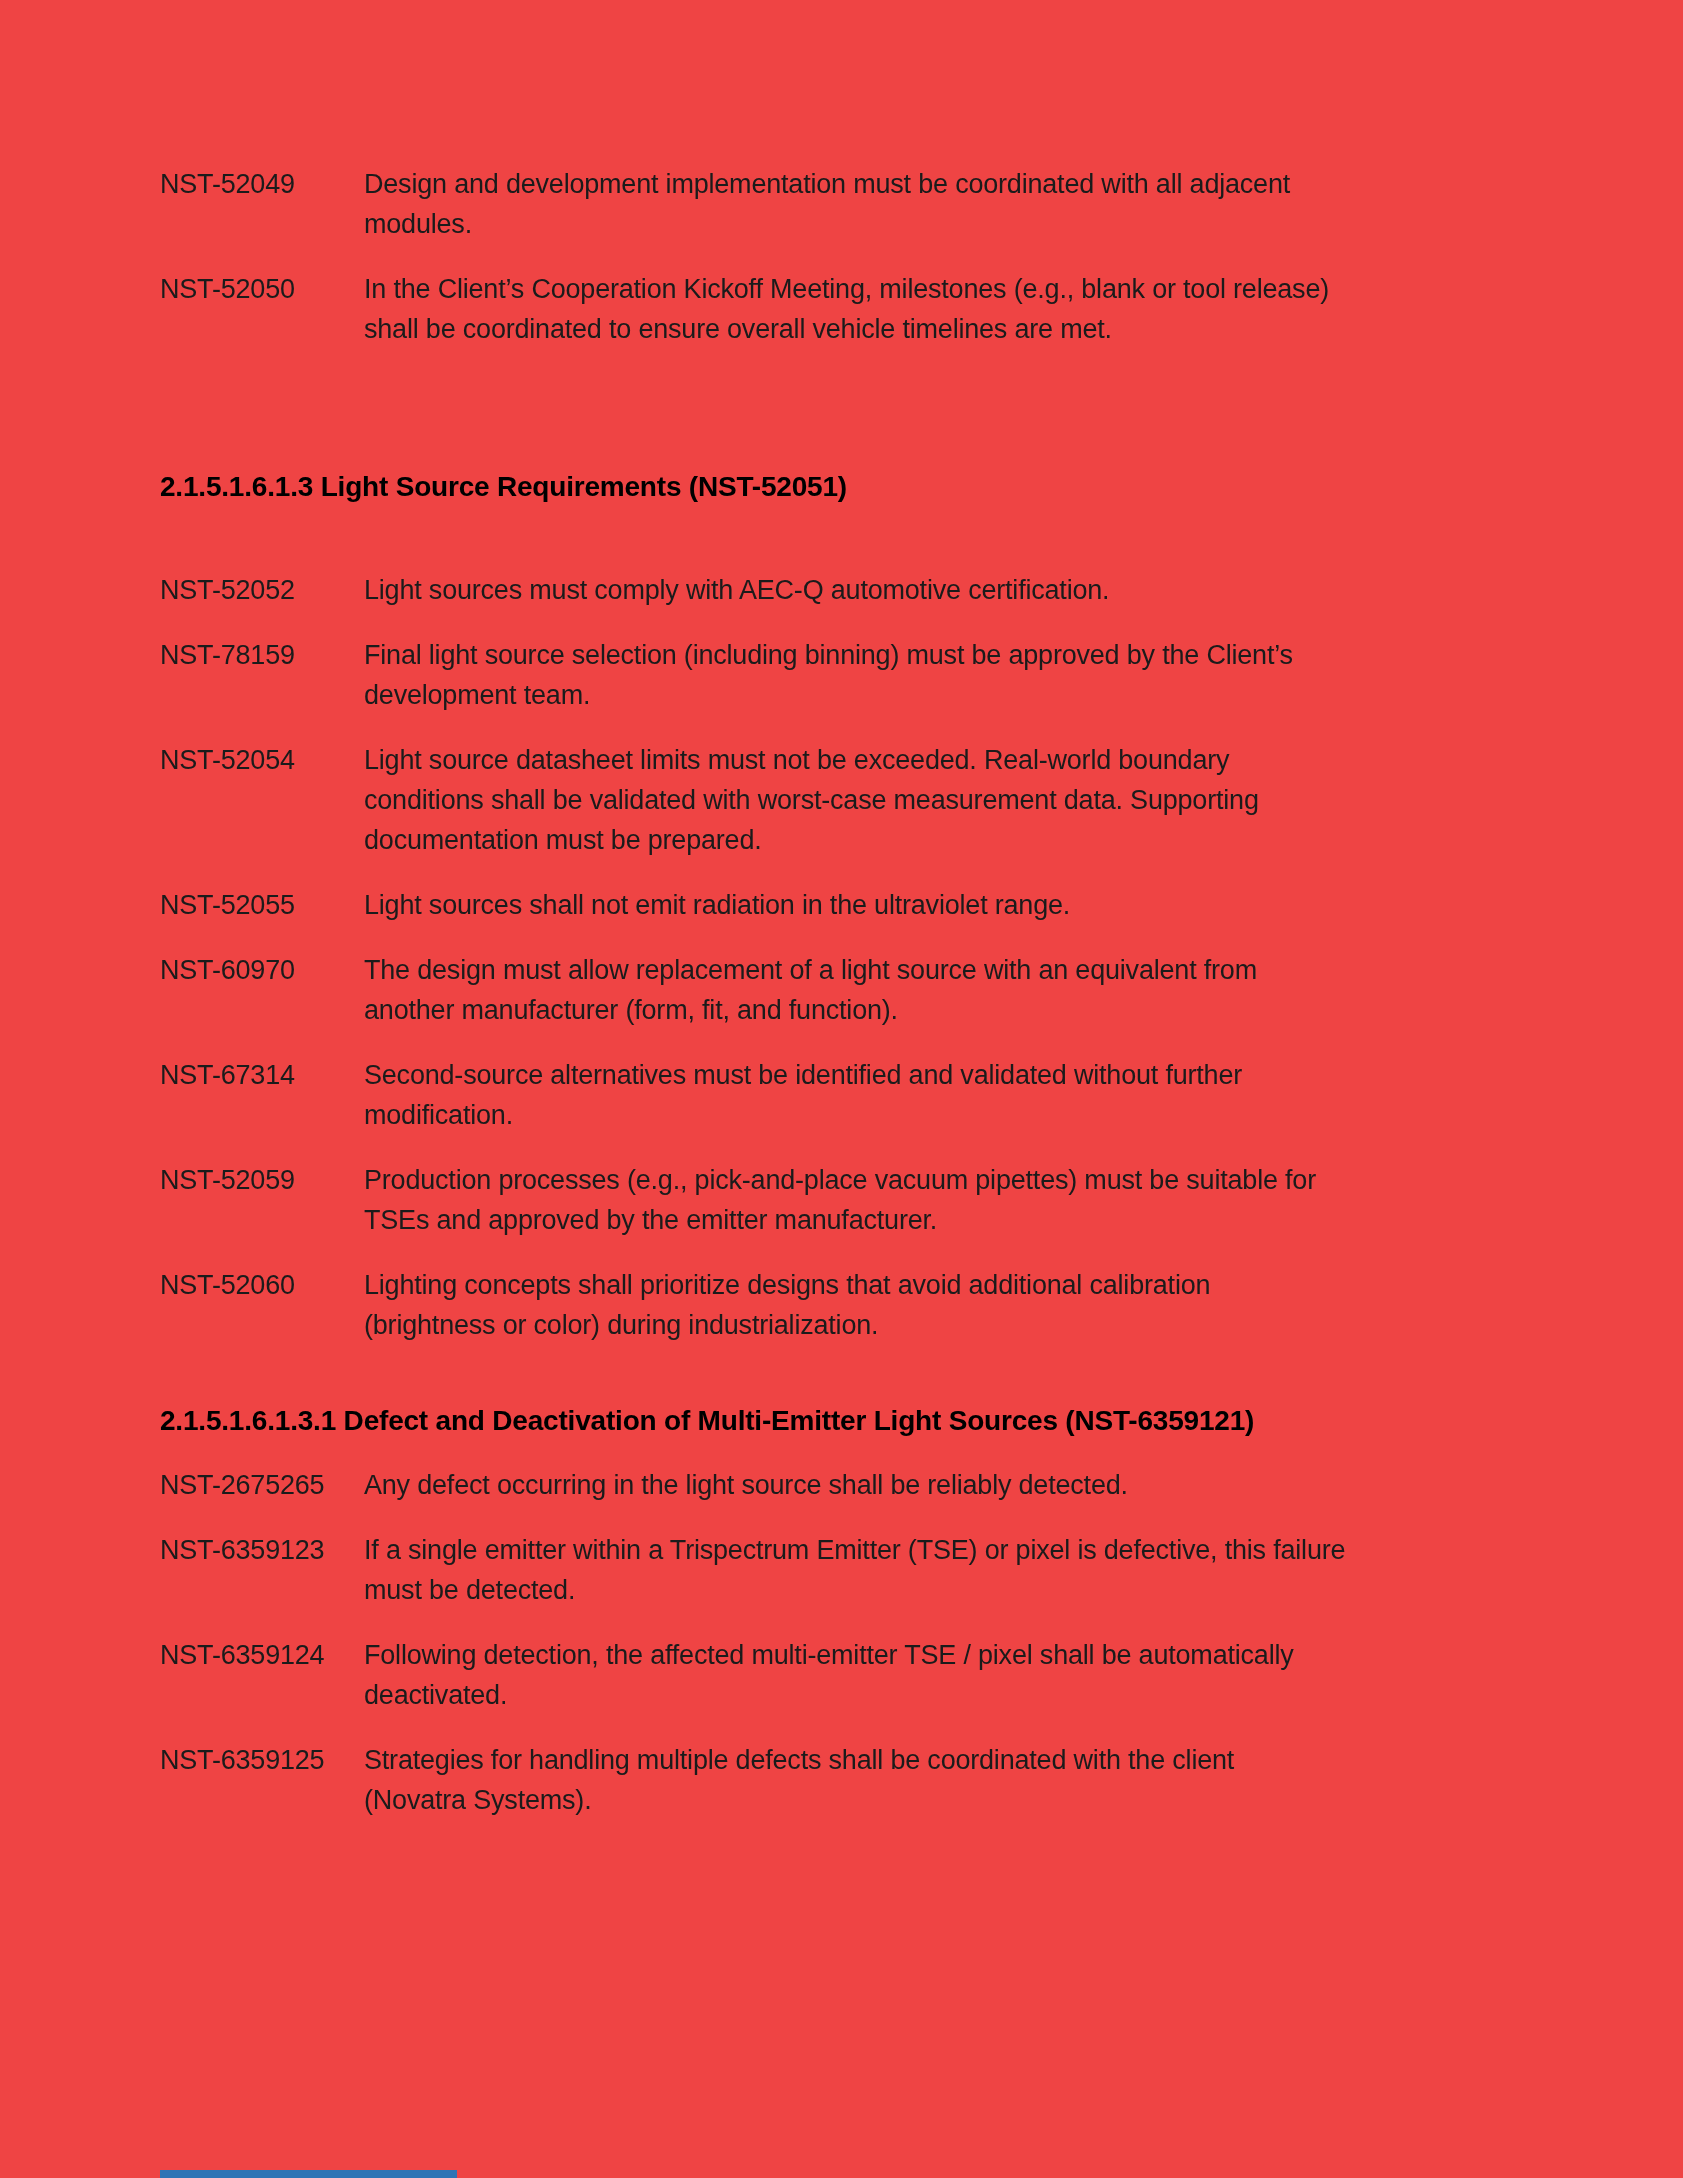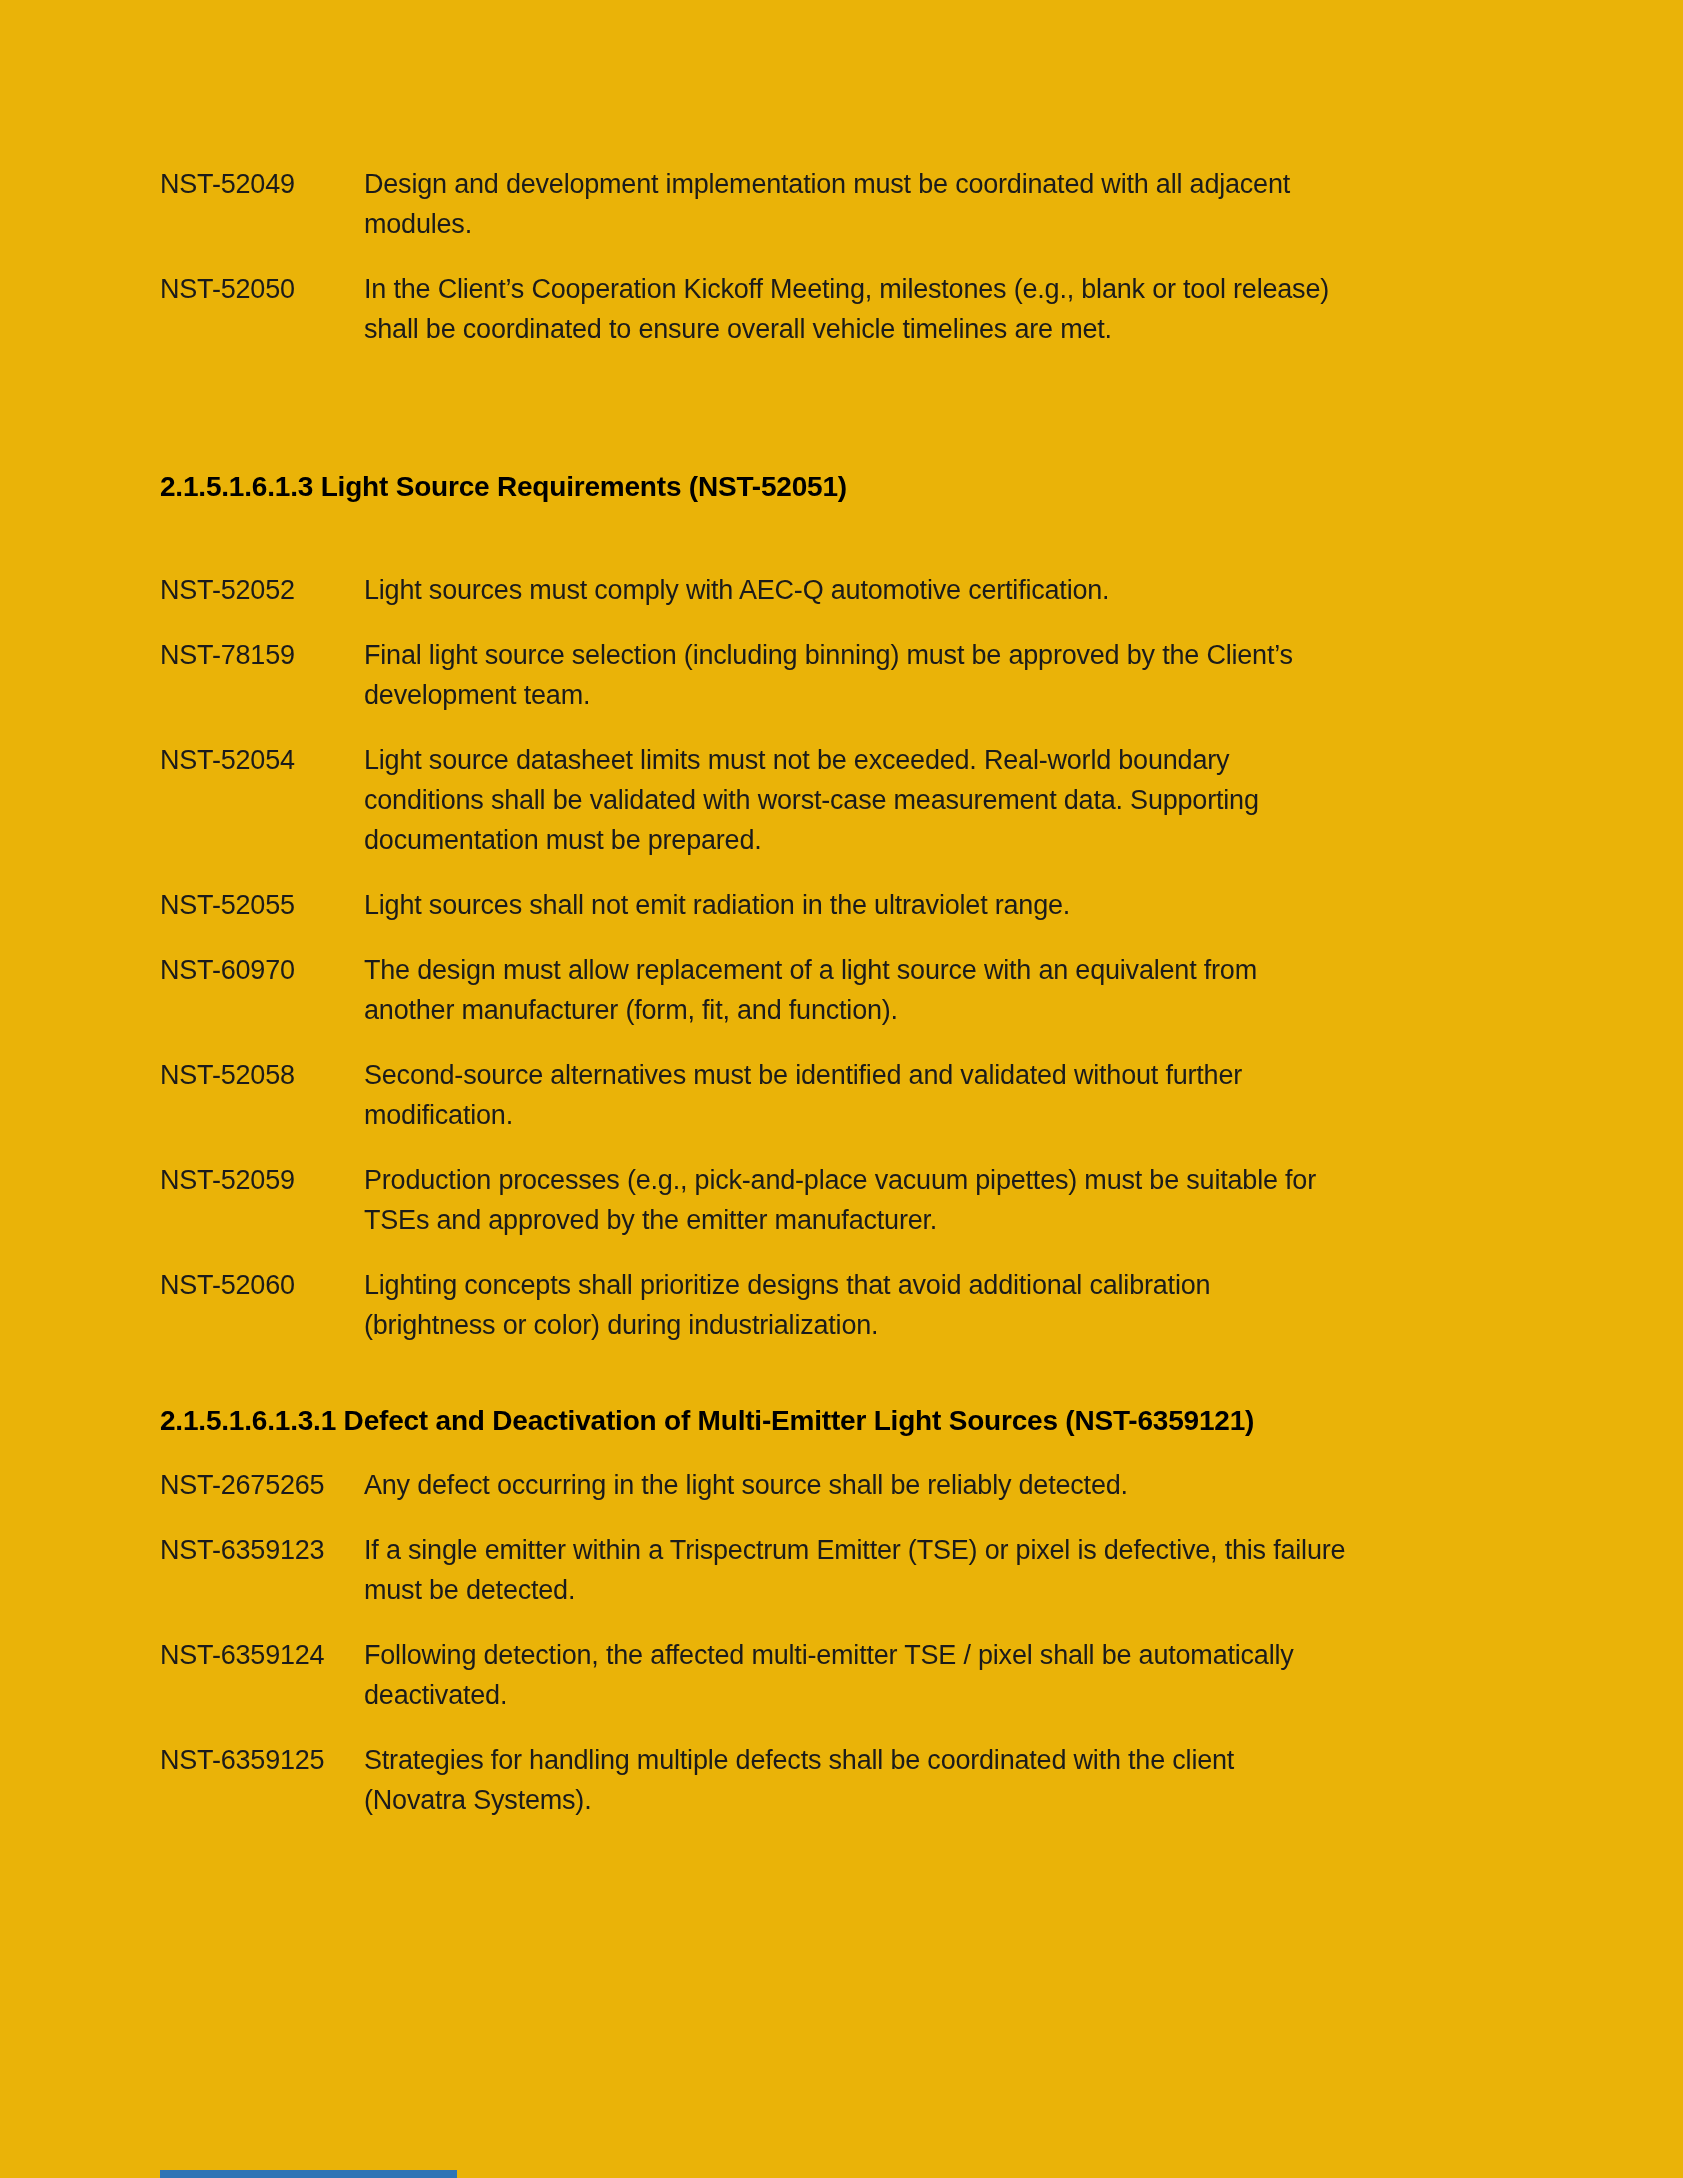--- a/index.html
+++ b/index.html
@@ -11,21 +11,21 @@
     width: 1683px;
     height: 2178px;
     position: relative;
     overflow: hidden;
     font-family: "Liberation Sans", "DejaVu Sans", sans-serif;
     color: #1b1b1b;
   }
   .page {
     position: absolute;
     inset: 0;
-    background: #eab308;
+    background: #ef4444;
   }
   .content {
     position: absolute;
     left: 160px;
     top: 164px;
     width: 1386px;
   }
   .req {
     display: flex;
     align-items: flex-start;
@@ -103,21 +103,21 @@
     <div class="req">
       <div class="req-id">NST-52055</div>
       <div class="req-text">Light sources shall not emit radiation in the ultraviolet range.</div>
     </div>
     <div class="req">
       <div class="req-id">NST-60970</div>
       <div class="req-text">The design must allow replacement of a light source with an equivalent from
 another manufacturer (form, fit, and function).</div>
     </div>
     <div class="req">
-      <div class="req-id">NST-52058</div>
+      <div class="req-id">NST-67314</div>
       <div class="req-text">Second-source alternatives must be identified and validated without further
 modification.</div>
     </div>
     <div class="req">
       <div class="req-id">NST-52059</div>
       <div class="req-text">Production processes (e.g., pick-and-place vacuum pipettes) must be suitable for
 TSEs and approved by the emitter manufacturer.</div>
     </div>
     <div class="req">
       <div class="req-id">NST-52060</div>

